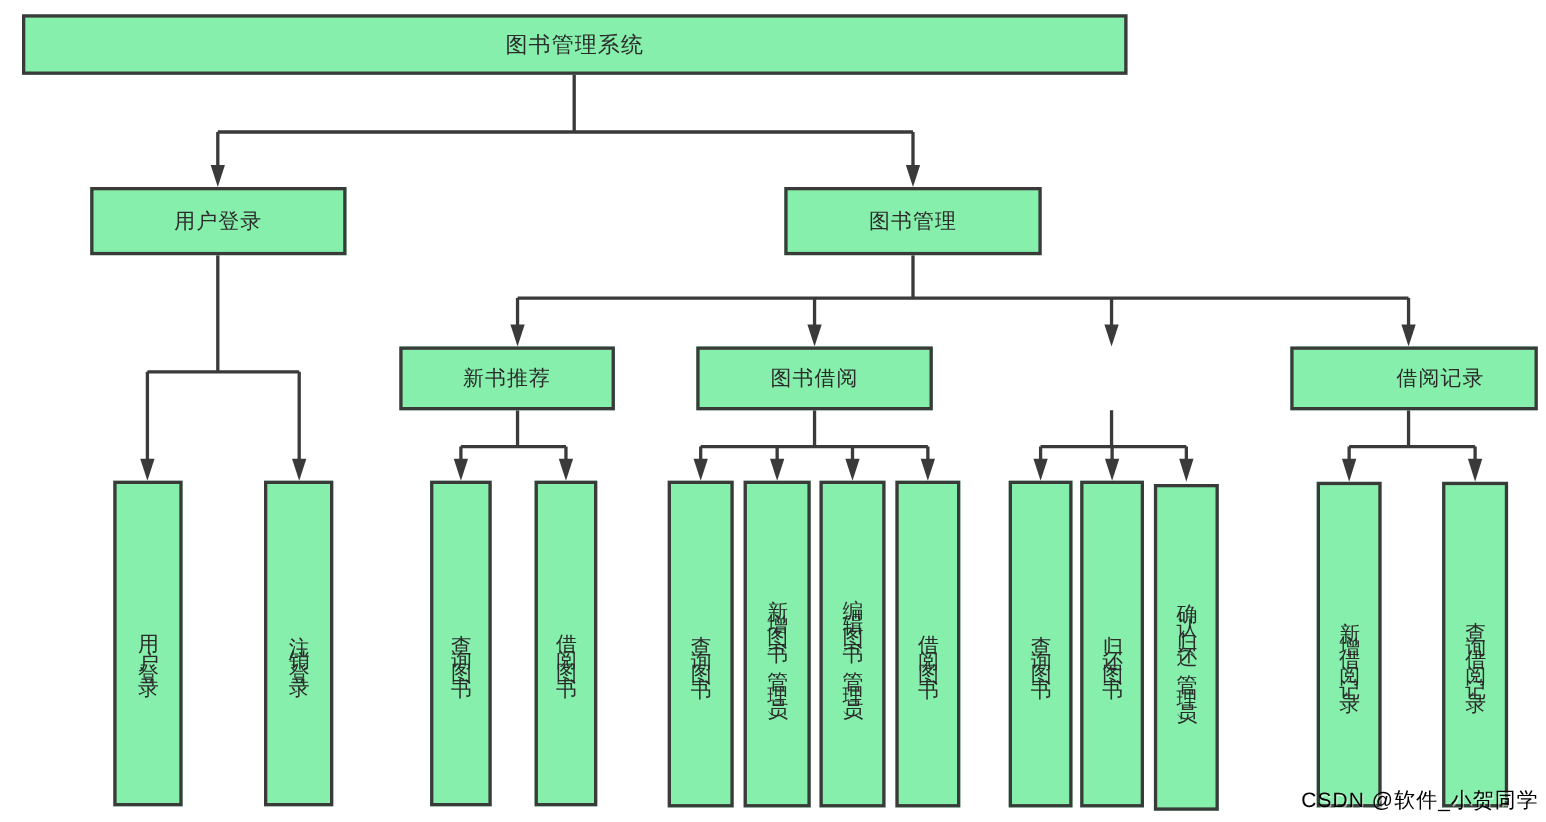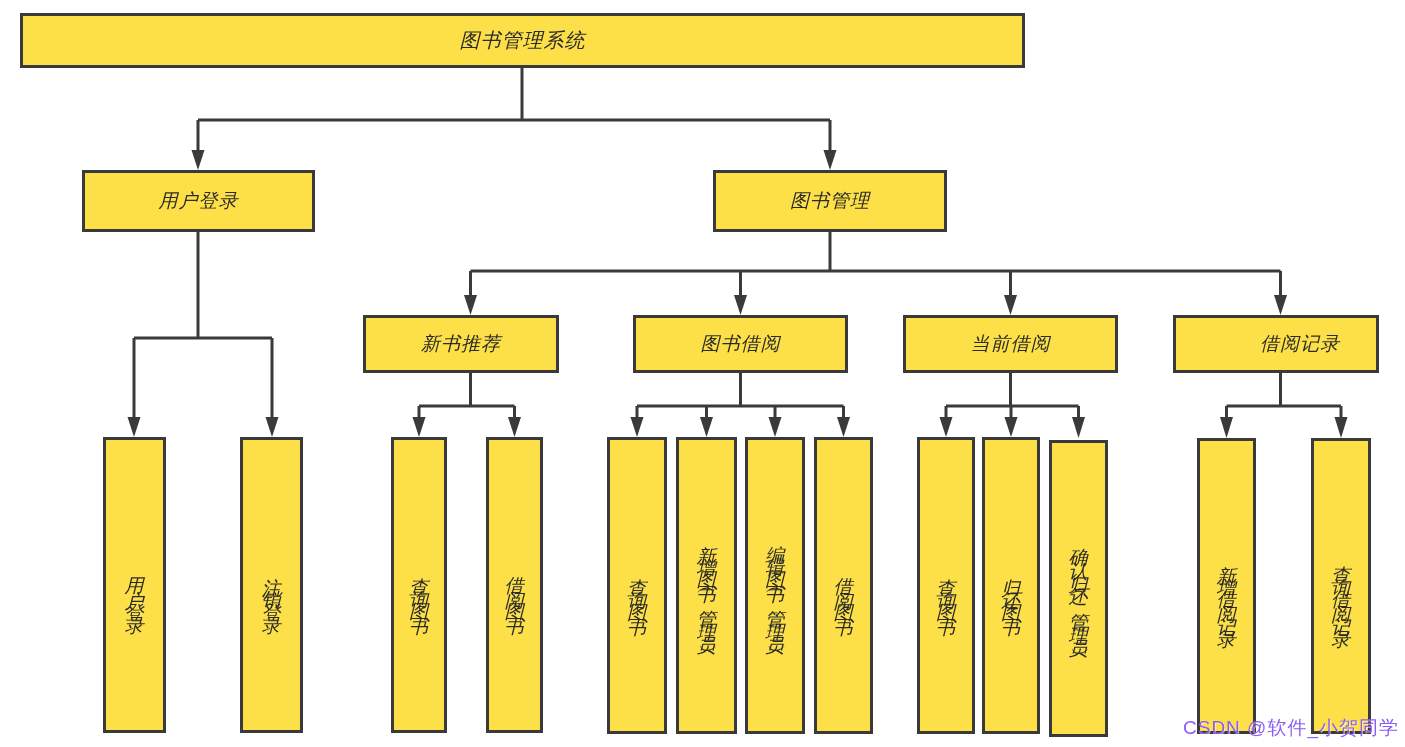--- a/index.html
+++ b/index.html
@@ -5,34 +5,34 @@
   html,body { margin:0; padding:0; background:#ffffff; }
   .stage {
     position:relative; width:1405px; height:747px; background:#ffffff;
     font-family:"Liberation Sans", sans-serif; overflow:hidden;
     color:#2b2b2b;
   }
   svg.connectors { position:absolute; left:0; top:0; z-index:1; }
   svg.connectors path { stroke:#3a3a3a; stroke-width:3; fill:none; }
   svg.connectors polygon { fill:#3a3a3a; stroke:none; }
   .node {
-    position:absolute; box-sizing:border-box; background:#fde047;
+    position:absolute; box-sizing:border-box; background:#86efac;
     border:3px solid #3a3a3a; display:flex; align-items:center; justify-content:center;
-    z-index:2; text-align:center;font-style:italic;
+    z-index:2; text-align:center;
   }
   .h-node { font-size:19px; letter-spacing:1px; }
   .root-node { font-size:20px; }
   .v-node {
     writing-mode:vertical-rl; text-orientation:mixed;
     font-size:19px; letter-spacing:13px; line-height:1.0;
     padding-top:6px;
   }
   .watermark {
     position:absolute; z-index:5; left:1183px; top:715px;
-    font-size:19px; color:#8b5cf6; letter-spacing:1px; white-space:nowrap;
+    font-size:19px; color:#000000; letter-spacing:1px; white-space:nowrap;
     text-shadow:1px 1px 0 rgba(255,255,255,0.55);
   }
 </style>
 </head>
 <body>
 
 <div class="stage">
 
   <svg class="connectors" width="1405" height="747" viewBox="0 0 1405 747">
 
@@ -84,22 +84,21 @@
     </g>
   </svg>
 
   <div class="node h-node root-node" style="left:20px; top:13px; width:1005px; height:55px;">图书管理系统</div>
 
   <div class="node h-node" style="left:82px; top:170px; width:233px; height:62px;">用户登录</div>
   <div class="node h-node" style="left:713px; top:170px; width:234px; height:62px;text-align:center;">图书管理</div>
 
   <div class="node h-node" style="left:363px; top:315px; width:196px; height:58px;">新书推荐</div>
   <div class="node h-node" style="left:633px; top:315px; width:215px; height:58px;">图书借阅</div>
-  <div class="node h-node" style="left:903px; top:315px; width:215px; height:58px;">当前借阅</div>
-  <div class="node h-node" style="left:1173px; top:315px; width:206px; height:58px;padding-left:48px;">借阅记录</div>
+  <div class="node h-node" style="left:1173px; top:315px; width:225px; height:58px;padding-left:48px;">借阅记录</div>
 
   <div class="node v-node" style="left:103px; top:437px; width:63px; height:296px;">用户登录</div>
   <div class="node v-node" style="left:240px; top:437px; width:63px; height:296px;">注销登录</div>
 
   <div class="node v-node" style="left:391px; top:437px; width:56px; height:296px;">查询图书</div>
   <div class="node v-node" style="left:486px; top:437px; width:57px; height:296px;">借阅图书</div>
 
   <div class="node v-node" style="left:607px; top:437px; width:60px; height:297px;">查询图书</div>
   <div class="node v-node" style="left:676px; top:437px; width:61px; height:297px;">新增图书（管理员）</div>
   <div class="node v-node" style="left:745px; top:437px; width:60px; height:297px;">编辑图书（管理员）</div>

